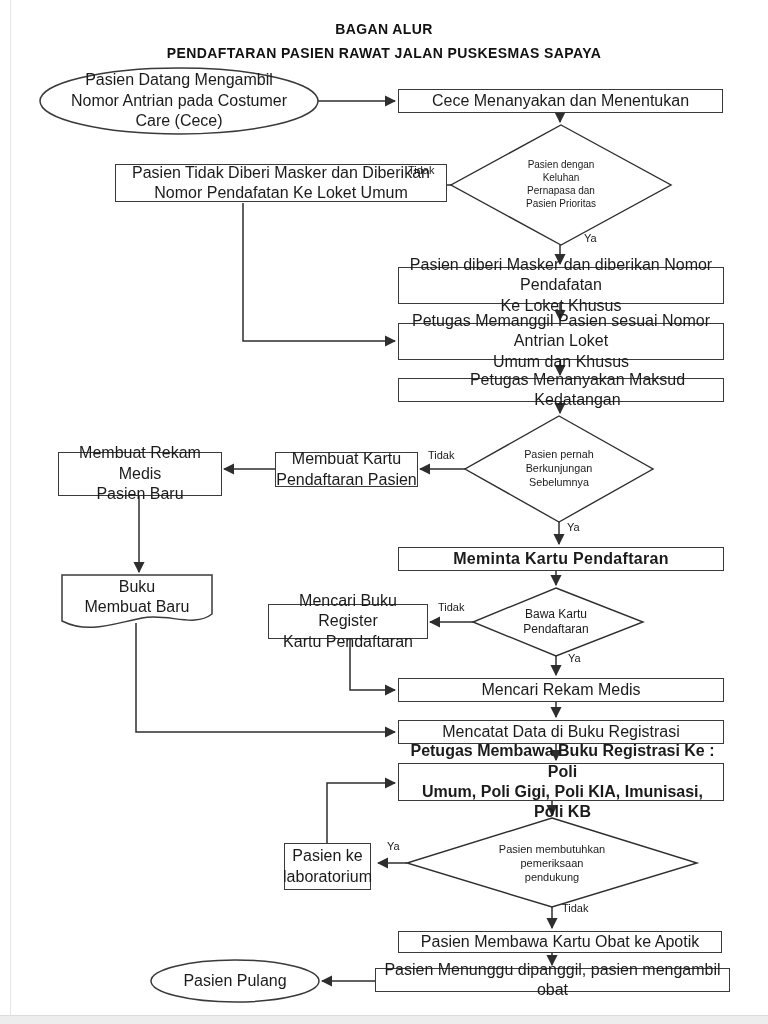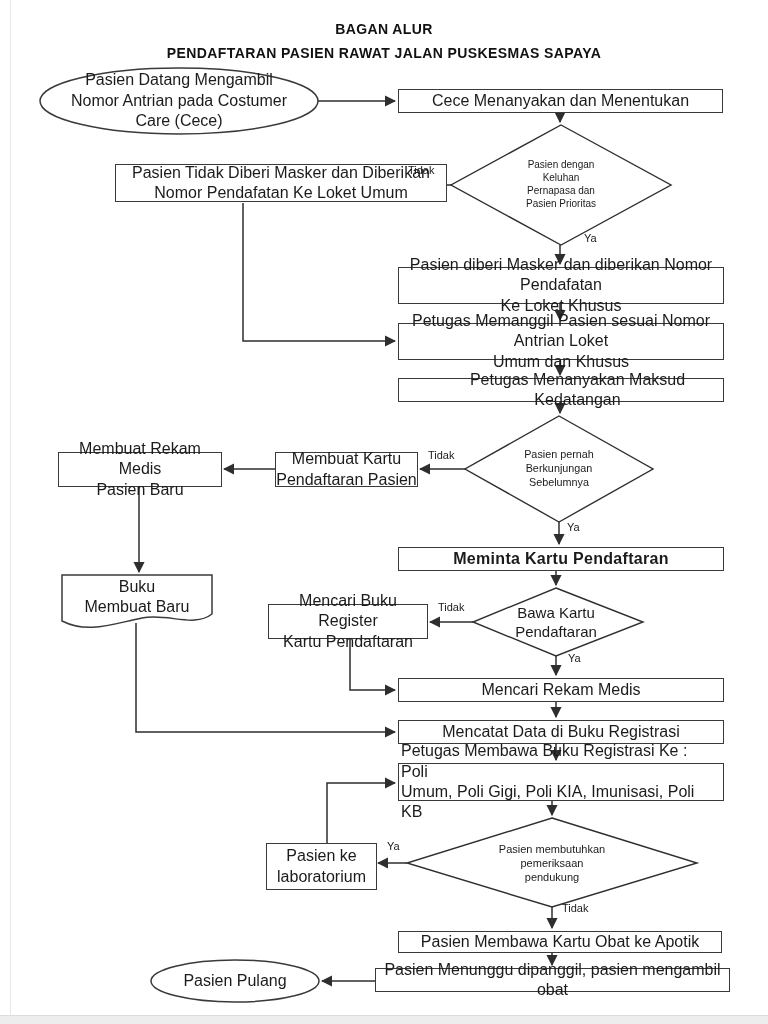--- a/index.html
+++ b/index.html
@@ -12,21 +12,21 @@
     position:absolute; left:0; width:768px; text-align:center;
     font-weight:bold; font-size:14px; letter-spacing:.4px; color:#111;
   }
   .node {
     position:absolute; display:flex; align-items:center; justify-content:center;
     text-align:center; white-space:pre-line; font-size:16px; line-height:1.28;
     color:#1b1b1b; box-sizing:border-box;
   }
   .rect { border:1.6px solid #3a3a3a; background:#ffffff; }
   .bold { font-weight:bold; letter-spacing:.3px; }
-  .left-align { justify-content:flex-start; text-align:left; padding:0 6px 0 2px; }
+  .left-align { justify-content:flex-start; text-align:center; padding:0 6px 0 9px;font-weight:bold; }
   .lbl { position:absolute; font-size:11px; color:#1b1b1b; white-space:nowrap; }
   .edge-left { position:absolute; left:10px; top:0; width:1px; height:1024px; background:#e6e6e6; }
   .edge-bottom { position:absolute; left:0; top:1015px; width:768px; height:9px; background:#ededed; border-top:1px solid #dcdcdc; }
 </style>
 </head>
 <body>
 
 <div class="page">
 
   <div class="edge-left"></div>
@@ -83,48 +83,48 @@
 Nomor Antrian pada Costumer
 Care (Cece)</div>
   <div class="node" style="left:165px; top:968px; width:140px; height:26px;">Pasien Pulang</div>
   <div class="node" style="left:471px; top:149px; width:180px; height:72px; font-size:10px;">Pasien dengan
 Keluhan
 Pernapasa dan
 Pasien Prioritas</div>
   <div class="node" style="left:489px; top:440px; width:140px; height:58px; font-size:10.8px;">Pasien pernah
 Berkunjungan
 Sebelumnya</div>
-  <div class="node" style="left:496px; top:605px; width:120px; height:34px; font-size:15px;">Bawa Kartu
+  <div class="node" style="left:496px; top:605px; width:120px; height:34px; font-size:12px;">Bawa Kartu
 Pendaftaran</div>
   <div class="node" style="left:462px; top:838px; width:180px; height:50px; font-size:11px;">Pasien membutuhkan
 pemeriksaan
 pendukung</div>
   <div class="node" style="left:70px; top:579px; width:134px; height:36px;">Buku
 Membuat Baru</div>
 
   <div class="node rect" style="left:398px; top:89px; width:325px; height:24px;">Cece Menanyakan dan Menentukan</div>
   <div class="node rect" style="left:115px; top:164px; width:332px; height:38px;">Pasien Tidak Diberi Masker dan Diberikan
 Nomor Pendafatan Ke Loket Umum</div>
   <div class="node rect" style="left:398px; top:267px; width:326px; height:37px;">Pasien diberi Masker dan diberikan Nomor Pendafatan
 Ke Loket Khusus</div>
   <div class="node rect" style="left:398px; top:323px; width:326px; height:37px;">Petugas Memanggil Pasien sesuai Nomor Antrian Loket
 Umum dan Khusus</div>
   <div class="node rect" style="left:398px; top:378px; width:326px; height:24px;padding-left:33px;">Petugas Menanyakan Maksud Kedatangan</div>
   <div class="node rect" style="left:275px; top:452px; width:143px; height:35px;">Membuat Kartu
 Pendaftaran Pasien</div>
-  <div class="node rect" style="left:58px; top:452px; width:164px; height:35px;">Membuat Rekam Medis
+  <div class="node rect" style="left:58px; top:452px; width:164px; height:44px;">Membuat Rekam Medis
 Pasien Baru</div>
   <div class="node rect bold" style="left:398px; top:547px; width:326px; height:24px;">Meminta Kartu Pendaftaran</div>
   <div class="node rect" style="left:268px; top:604px; width:160px; height:35px;">Mencari Buku Register
 Kartu Pendaftaran</div>
   <div class="node rect" style="left:398px; top:678px; width:326px; height:24px;">Mencari Rekam Medis</div>
   <div class="node rect" style="left:398px; top:720px; width:326px; height:24px;">Mencatat Data di Buku Registrasi</div>
   <div class="node rect left-align" style="left:398px; top:763px; width:326px; height:38px;">Petugas Membawa Buku Registrasi Ke : Poli
 Umum, Poli Gigi, Poli KIA, Imunisasi, Poli KB</div>
-  <div class="node rect" style="left:266px; top:843px; width:111px; height:47px;">Pasien ke
+  <div class="node rect" style="left:284px; top:843px; width:87px; height:47px;">Pasien ke
 laboratorium</div>
   <div class="node rect" style="left:398px; top:931px; width:324px; height:22px;">Pasien Membawa Kartu Obat ke Apotik</div>
   <div class="node rect" style="left:375px; top:968px; width:355px; height:24px;">Pasien Menunggu dipanggil, pasien mengambil obat</div>
 
   <div class="lbl" style="left:408px; top:164px;">Tidak</div>
   <div class="lbl" style="left:584px; top:232px;">Ya</div>
   <div class="lbl" style="left:428px; top:449px;">Tidak</div>
   <div class="lbl" style="left:567px; top:521px;">Ya</div>
   <div class="lbl" style="left:438px; top:601px;">Tidak</div>
   <div class="lbl" style="left:568px; top:652px;">Ya</div>

